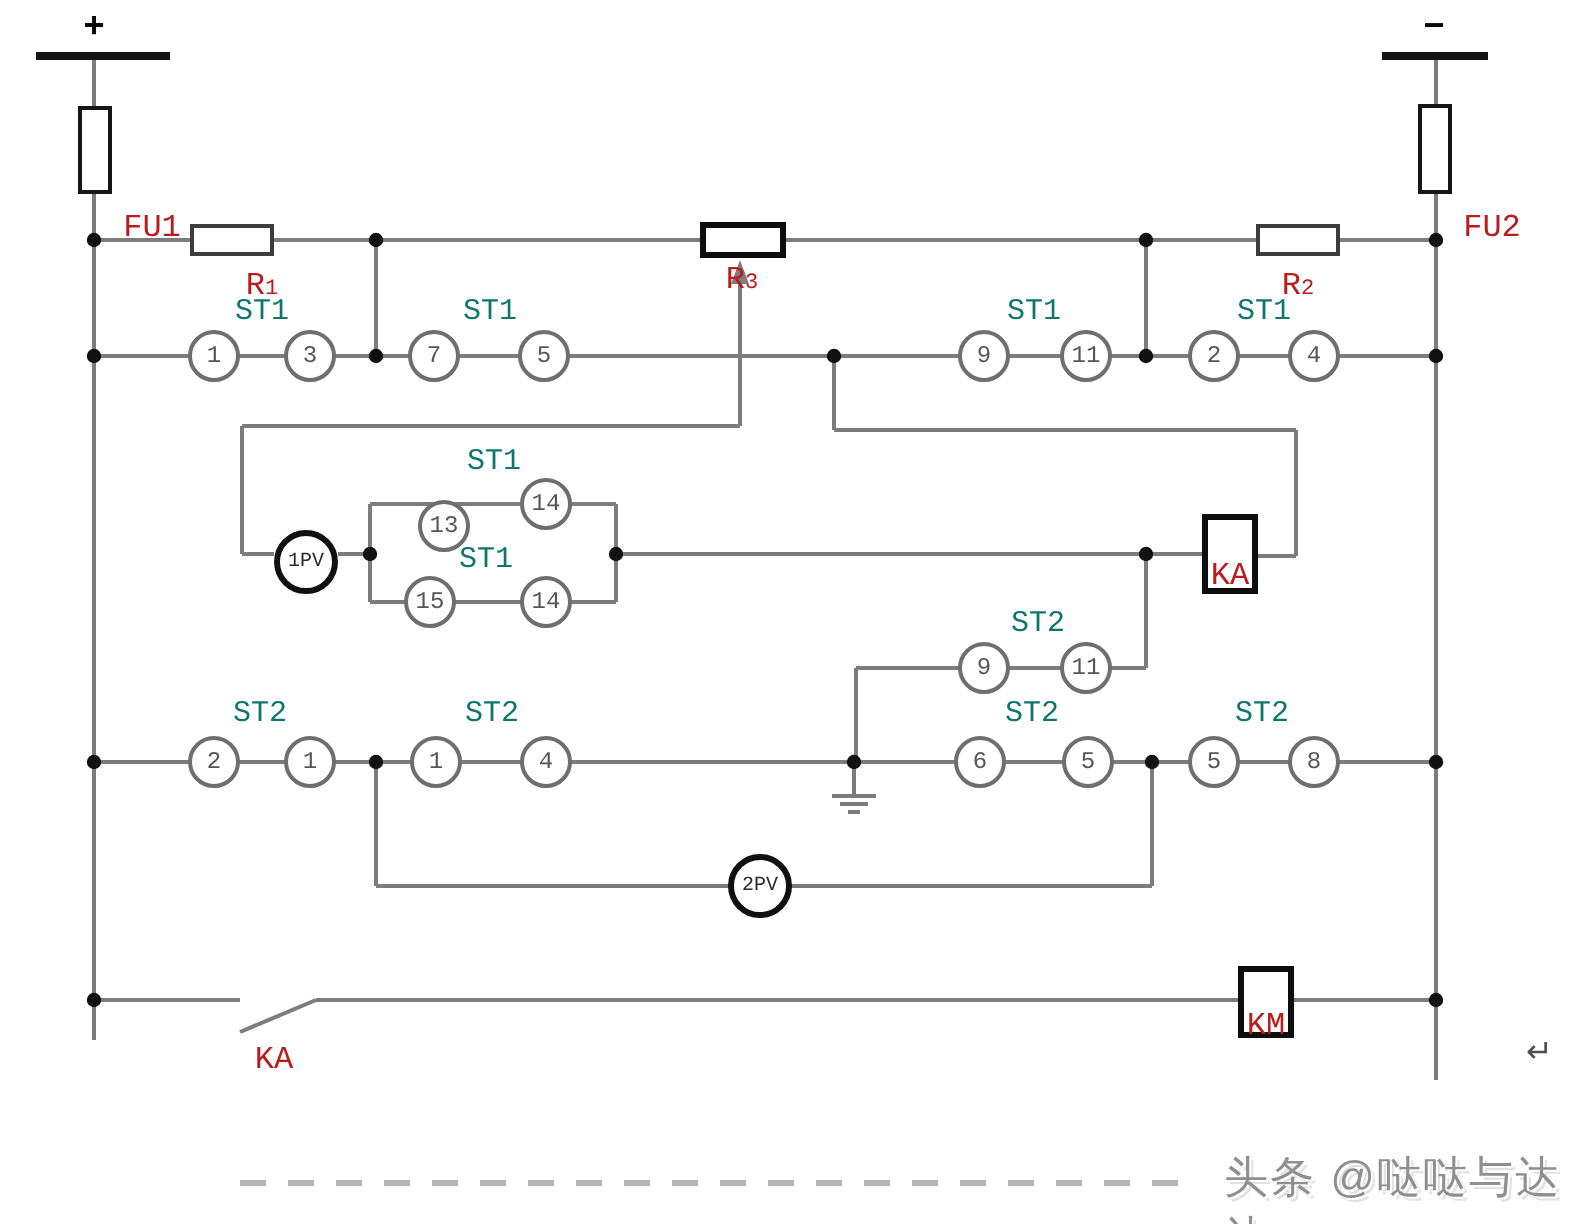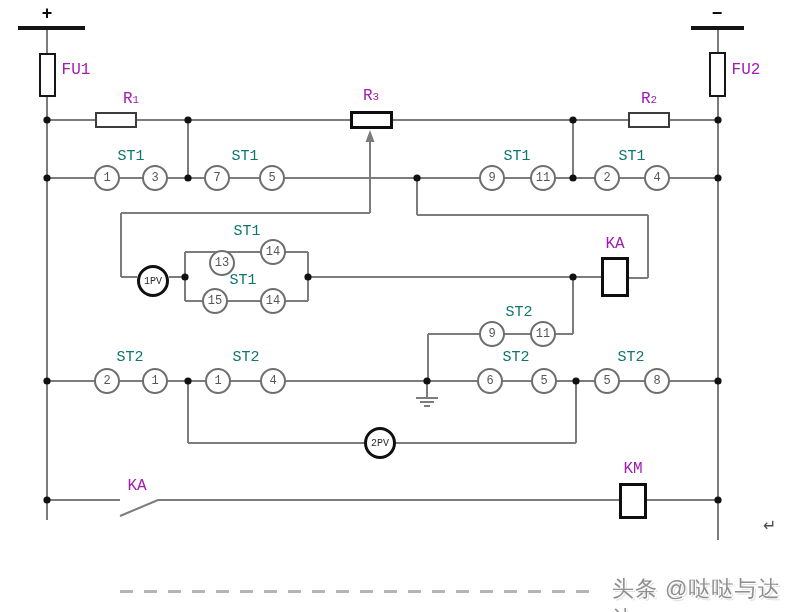--- a/index.html
+++ b/index.html
@@ -17,21 +17,21 @@
   
   .meter{position:absolute;width:32px;height:32px;border:3px solid #101010;border-radius:50%;
       background:#ffffff;box-sizing:border-box;display:flex;align-items:center;justify-content:center;
       font-family:"Liberation Mono","DejaVu Sans Mono",monospace;font-size:10px;color:#2a2a2a;}
   
   .comp{position:absolute;background:#ffffff;box-sizing:border-box;}
   .fuse{border:2px solid #161616;}
   .res{border:2px solid #3c3c3c;}
   .res-bold{border:3px solid #0e0e0e;}
   .coil{border:3px solid #0e0e0e;}
-  .comp-lbl{font-size:16px;color:#a21caf;}
+  .comp-lbl{font-size:16px;color:#b91c1c;margin-top:44px;}
   .term-lbl{font-size:18px;color:#0a0a0a;font-weight:bold;font-family:"Liberation Sans",sans-serif;}
   .sub{font-size:11px;}
   #caption{position:absolute;left:40px;top:558px;width:640px;text-align:center;
       font-size:26px;font-weight:bold;color:#050505;letter-spacing:1px;
       font-family:"Liberation Sans",sans-serif;}
   #caption .ret{font-weight:normal;color:#4a4a4a;font-size:22px;}
   #watermark{position:absolute;left:612px;top:574px;font-size:22px;font-weight:normal;
       color:#8f8f8f;text-shadow:1px 1px 0 #ffffff,2px 2px 0 #e2e2e2;letter-spacing:1px;
       font-family:"Liberation Sans",sans-serif;}
   #ret-diagram{position:absolute;left:763px;top:516px;font-size:16px;color:#4f4f4f;

